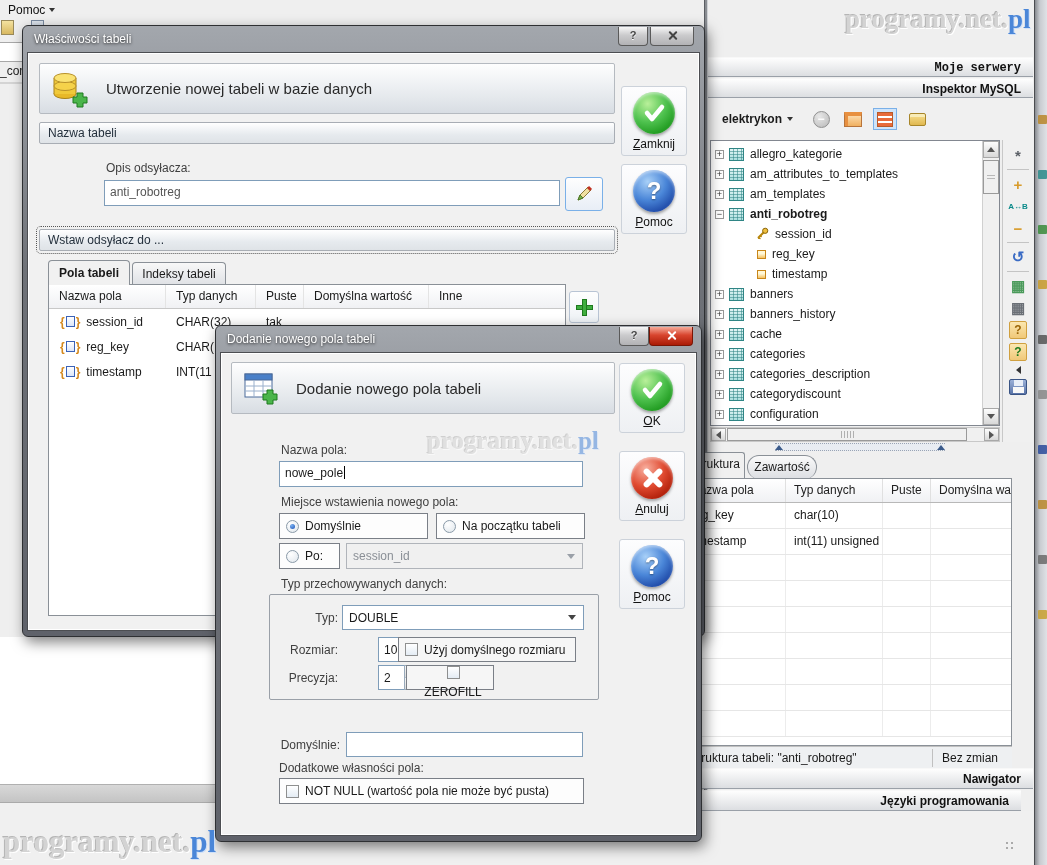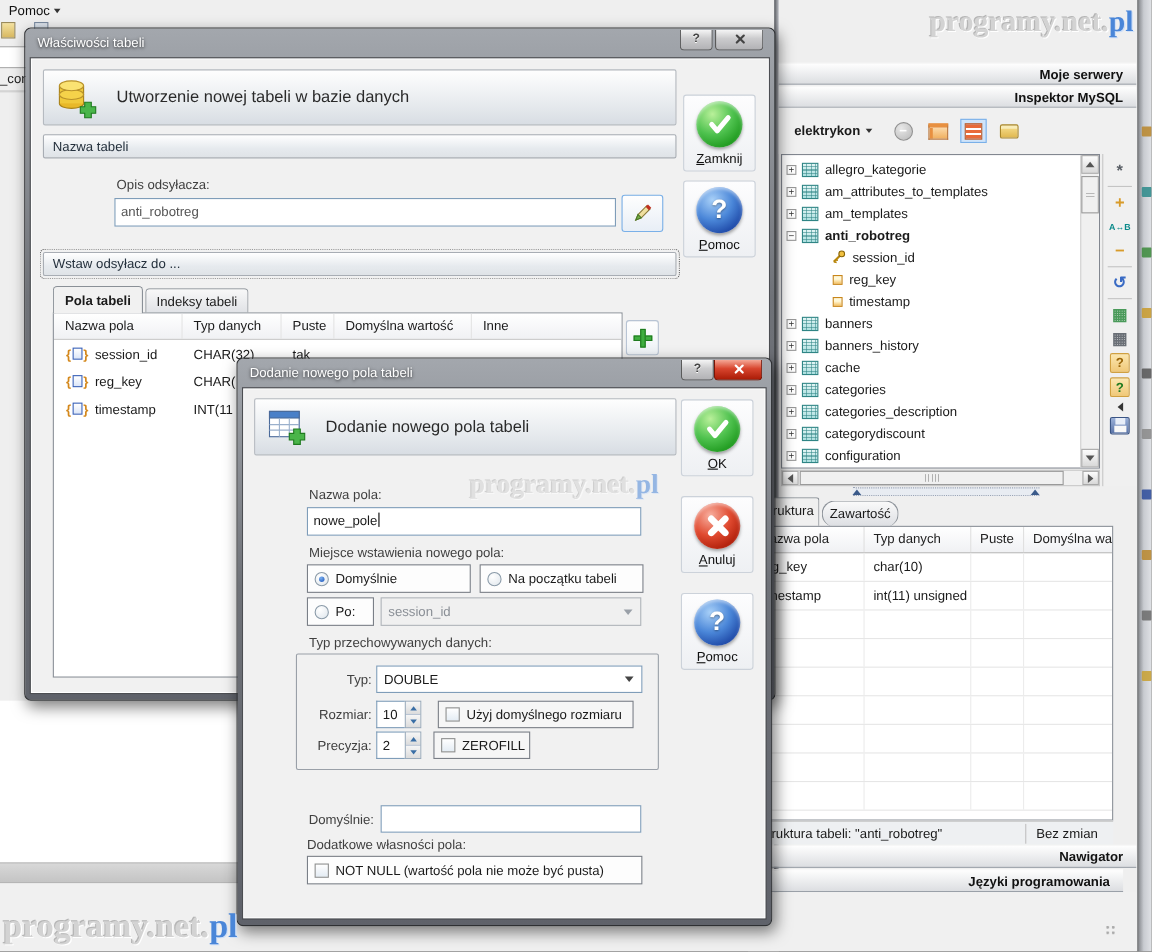--- a/index.html
+++ b/index.html
@@ -29,21 +29,21 @@
         text-shadow: 1px 1px 0 #ffffff, -1px -1px 0 #b5b5b5; letter-spacing:0; z-index:30; pointer-events:none; }
   .wm .wm-pl { color:#4a86d8; text-shadow:1px 1px 0 #cfe0f8; }
   .wm-top { left:845px; top:4px; font-size:27px; }
   .wm-bottom { left:3px; top:824px; font-size:31px; }
   .wm-dlg2 { left:427px; top:427px; font-size:25px; opacity:.55; z-index:26; }
 
   
   .vline { left:704px; top:0; width:4px; height:813px; background:#8a8d92; border-left:1px solid #5a5d62; border-right:1px solid #cfd2d6; z-index:2; }
   .bar { background:linear-gradient(#fefefe,#dcdee1); border-top:1px solid #f8f8f8; border-bottom:1px solid #9aa0a8;
          font-weight:bold; text-align:right; padding:3px 12px 0 0; color:#111; z-index:2; }
-  .bar-moje { left:708px; top:57px; width:325px; height:20px; }
+  .bar-moje { left:708px; top:57px; width:325px; height:20px;font-family:Liberation Mono, monospace; }
   .bar-inspektor { left:708px; top:78px; width:325px; height:20px; }
   .panel-toolbar { left:708px; top:98px; width:325px; height:42px; background:#f0f0f0; z-index:2; display:flex; align-items:center; }
   .db-select { margin-left:14px; font-weight:bold; display:flex; align-items:center; gap:5px; }
   #panel-icons { display:flex; align-items:center; gap:8px; margin-left:16px; }
   .pi { width:24px; height:22px; display:flex; align-items:center; justify-content:center; border:1px solid transparent; }
   .pi-circle-minus .pim { width:17px; height:17px; border-radius:50%; background:radial-gradient(circle at 35% 30%, #e8e8e8, #b8b8b8); border:1px solid #909090; color:#fff; font-weight:bold; font-size:12px; line-height:15px; text-align:center; }
   .pi-panel .pim { width:18px; height:15px; border:1px solid #b8743a; background:linear-gradient(#fcd9a8,#f0b060); border-top:4px solid #e89040; box-shadow:inset 3px 0 0 #e89040; }
   .pi-list { background:#cfe4fa; border:1px solid #7ab0e8; }
   .pi-list .pim { width:16px; height:15px; border:1px solid #b85a2a; background:
      repeating-linear-gradient(180deg, #e86a3a 0 3px, #fff 3px 5px); }
@@ -187,21 +187,21 @@
   .chk { width:13px; height:13px; border:1px solid #8e8f8f; background:linear-gradient(#fff,#e4ecf4); flex:none; }
 
   .combo { position:absolute; background:#fff; border:1px solid #7f9db9; display:flex; align-items:center; padding-left:6px; }
   .combo .cval { flex:1; white-space:nowrap; overflow:hidden; }
   .combo-arrow { width:0;height:0;border-left:4px solid transparent;border-right:4px solid transparent;border-top:5px solid #444; margin-right:7px; flex:none; }
   .combo.disabled { background:#f0f0f0; border-color:#b0b4ba; color:#8a8f96; }
   .combo.disabled .combo-arrow { border-top-color:#9aa0a8; }
 
   .groupbox { position:absolute; border:1px solid #9aa0a8; border-radius:2px; background:#f1f1f1; }
   .spin { position:absolute; height:25px; display:flex; }
-  .spin-val { background:#fff; border:1px solid #7f9db9; border-right:none; width:26px; padding:5px 0 0 5px; }
+  .spin-val { background:#fff; border:1px solid #7f9db9; border-right:none; width:26px; padding:5px 0 0 5px;margin-left:36px; }
   .spin-btns { width:15px; display:flex; flex-direction:column; border:1px solid #9ab; }
   .spin-b { flex:1; background:linear-gradient(#f6f6f6,#dcdcdc); display:flex; align-items:center; justify-content:center; }
   .spin-b + .spin-b { border-top:1px solid #b8c4d4; }
   .sp-up { width:0;height:0;border-left:3px solid transparent;border-right:3px solid transparent;border-bottom:4px solid #3a6ea5; }
   .sp-dn { width:0;height:0;border-left:3px solid transparent;border-right:3px solid transparent;border-top:4px solid #3a6ea5; }
 </style>
 </head>
 <body>
 
 <div id="canvas">
@@ -640,21 +640,21 @@
           <span class="spin-val">2</span>
           <span class="spin-btns">
               <span class="spin-b">
                 <span class="sp-up"></span>
               </span>
               <span class="spin-b">
                 <span class="sp-dn"></span>
               </span>
             </span>
         </div>
-        <div class="optbox" style="left:124px; top:70px; width:88px; height:25px; background:#f6f6f6;">
+        <div class="optbox" style="left:136px; top:70px; width:88px; height:25px; background:#f6f6f6;flex-direction:column;">
           <span class="chk"></span>
           <span>ZEROFILL</span>
         </div>
       </div>
 
       <div class="fld-label" style="left:56px; top:384px; width:62px; text-align:right;">Domyślnie:</div>
       <div class="tx" style="left:124px; top:378px; width:237px; height:25px;"></div>
 
       <div class="fld-label" style="left:57px; top:407px;">Dodatkowe własności pola:</div>
       <div class="optbox" style="left:57px; top:424px; width:305px; height:26px;">

